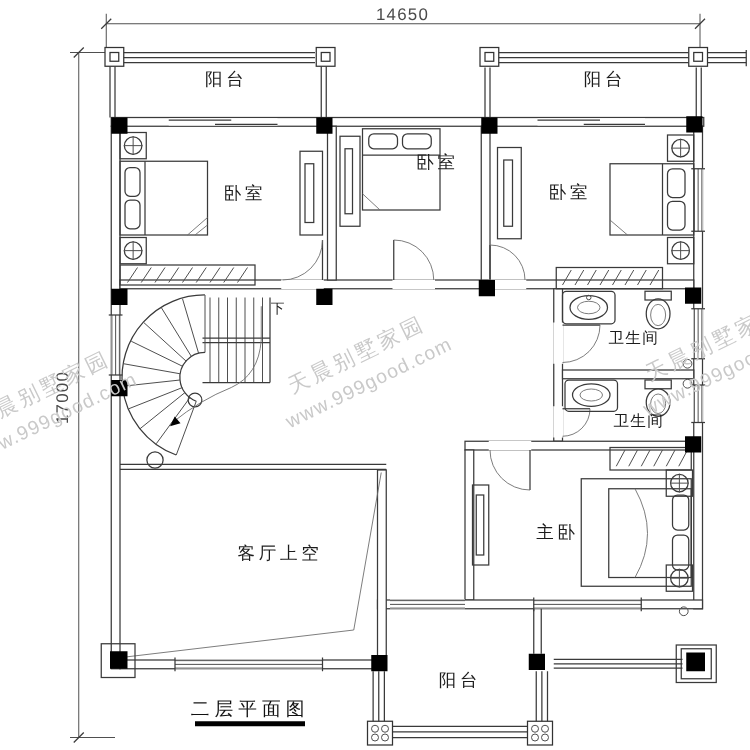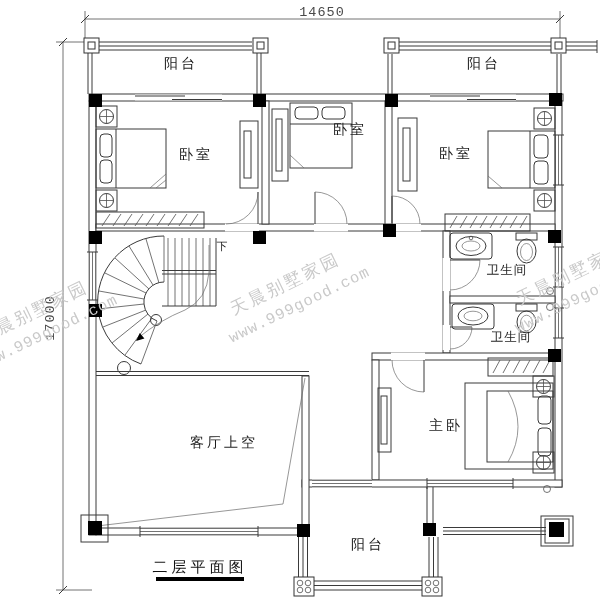--- a/index.html
+++ b/index.html
@@ -1,18 +1,18 @@
 <!DOCTYPE html>
 <html><head>
 <meta charset="utf-8">
 <title>二层平面图</title>
 <style>
   html,body{margin:0;padding:0;background:#fff;}
   .stage{position:relative;width:600px;height:600px;background:#ffffff;overflow:hidden;
-         font-family:Liberation Mono, monospace;}
+         font-family:Liberation Sans, sans-serif;}
   svg{position:absolute;left:0;top:0;}
   .s  {stroke:#3a3a3a;stroke-width:1;fill:none;}
   .s8 {stroke:#4f4f4f;stroke-width:.8;fill:none;}
   .thin{stroke:#6a6a6a;stroke-width:.7;fill:none;}
   .wall{fill:#ffffff;stroke:#3a3a3a;stroke-width:1;}
   .white{fill:#ffffff;stroke:none;}
   .blk{fill:#000000;stroke:none;}
   .post{fill:#ffffff;stroke:#333;stroke-width:1;}
   text.room{font-size:14px;fill:#1c1c1c;letter-spacing:3px;text-anchor:middle;}
   text.small{font-size:12.5px;fill:#1c1c1c;letter-spacing:1px;text-anchor:middle;}

